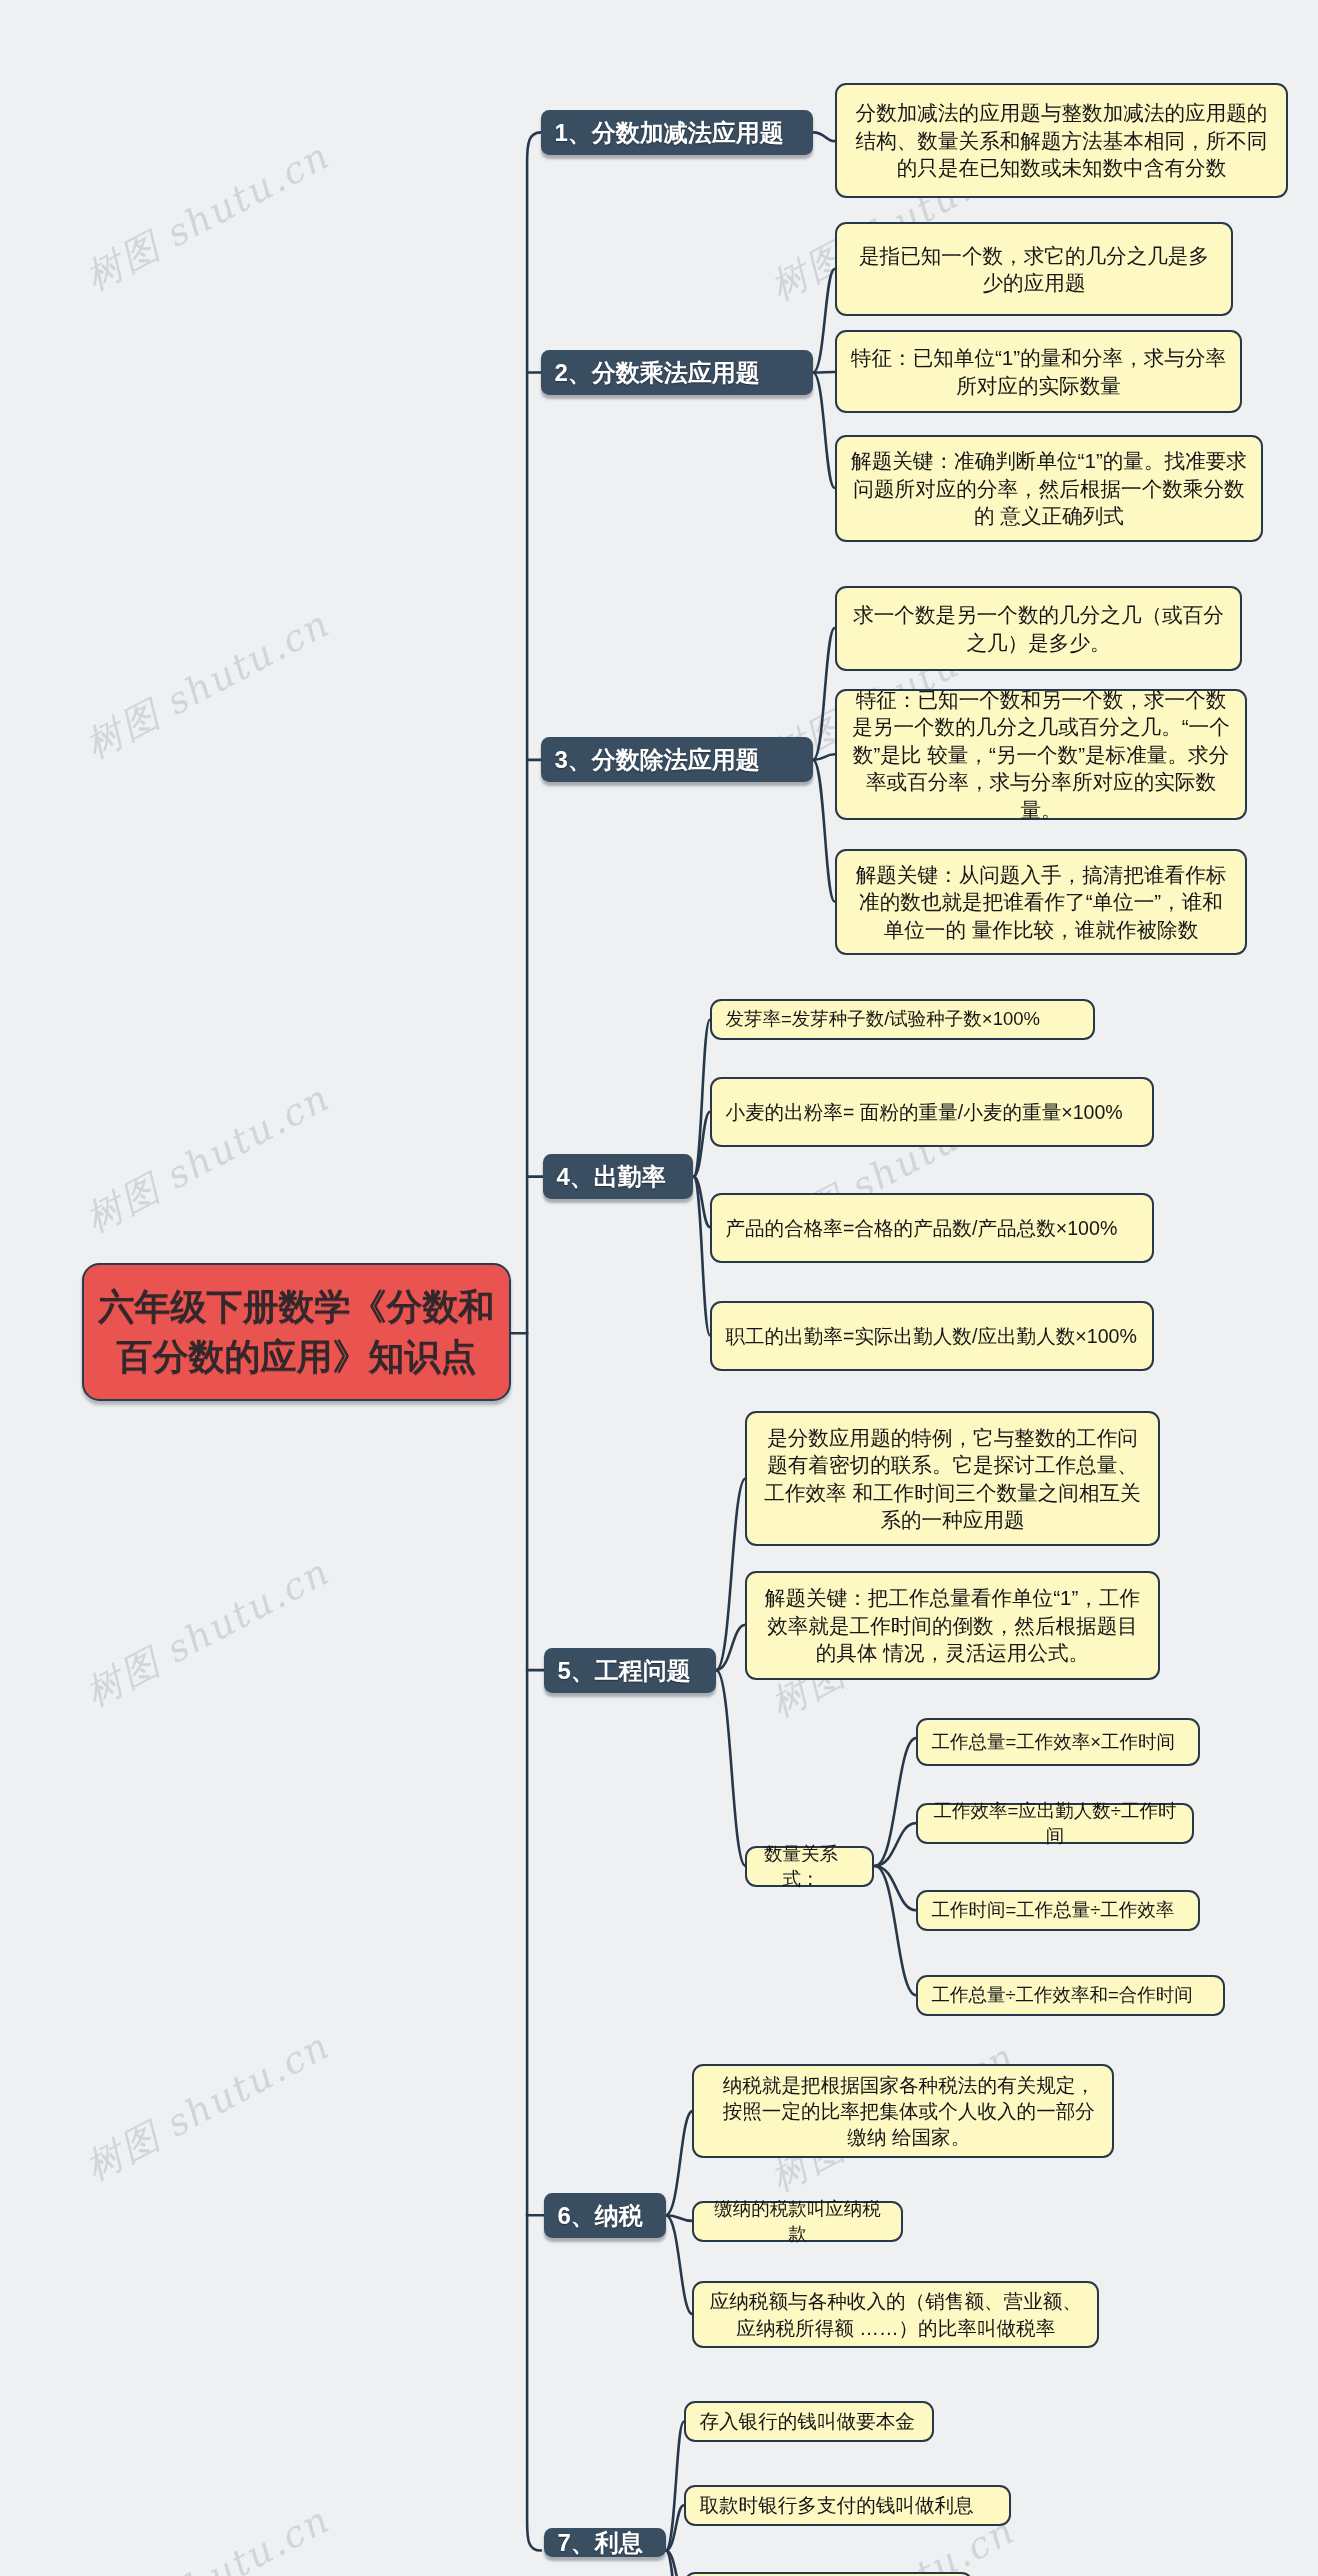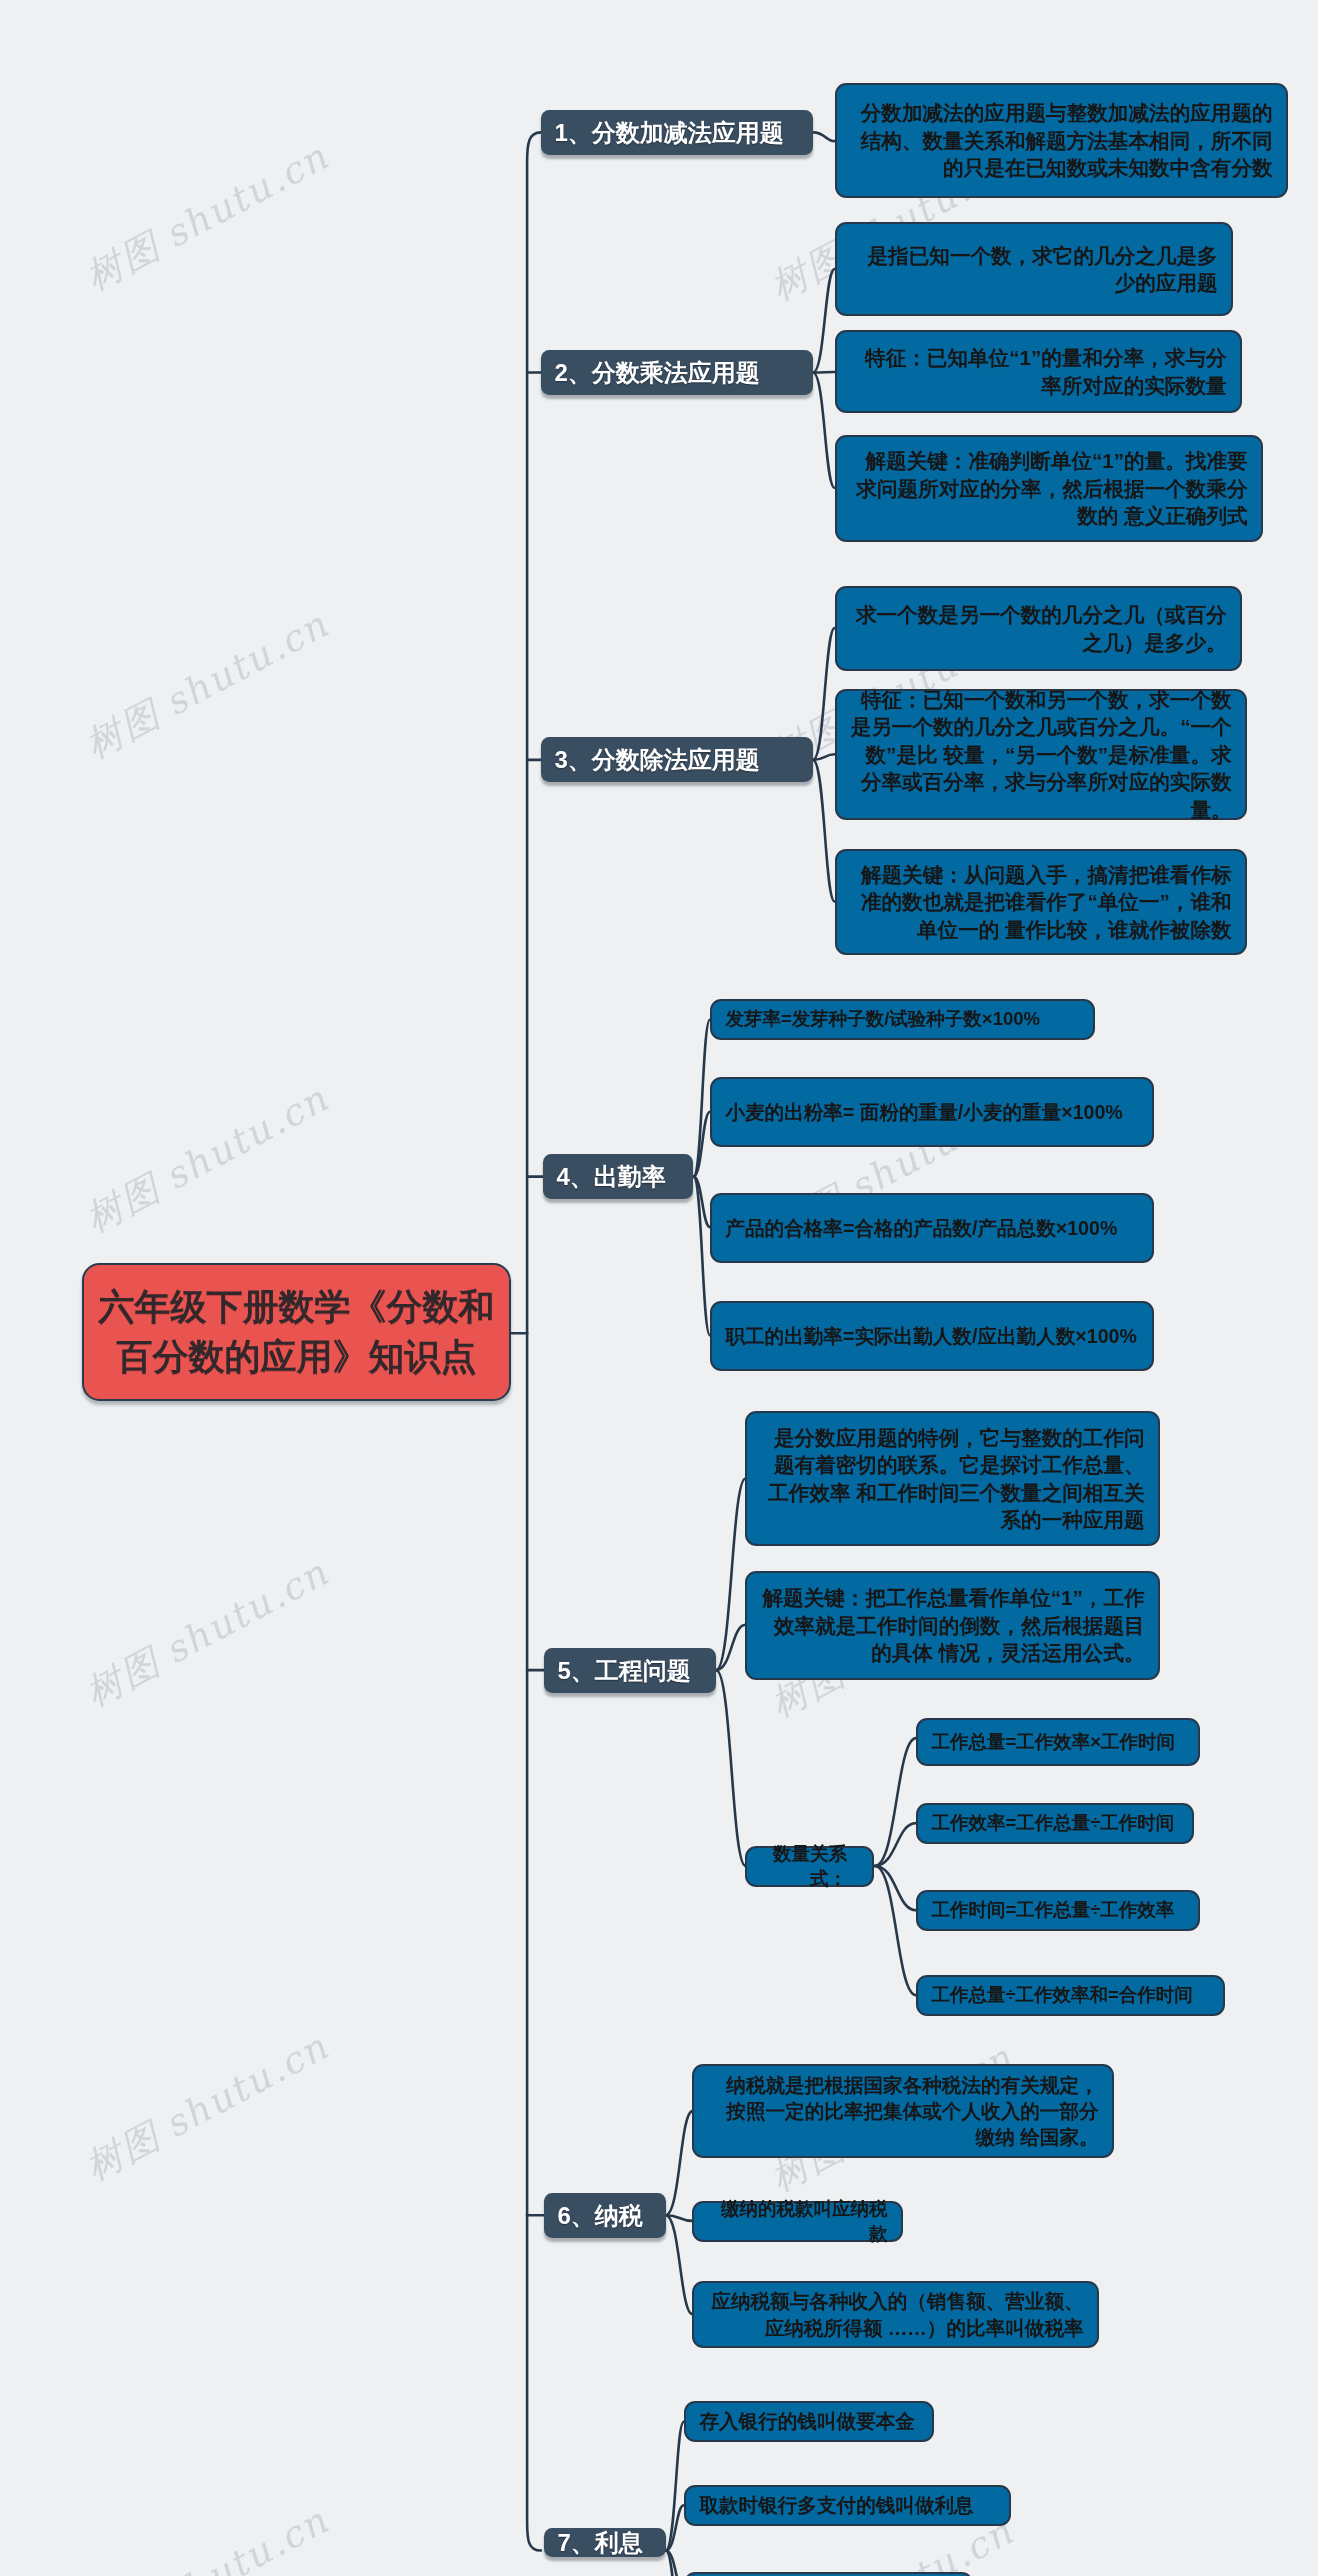--- a/index.html
+++ b/index.html
@@ -26,25 +26,24 @@
     text-shadow:0 1px 0 rgba(0,0,0,0.18);
   }
   .branch{
     background:#3a4e62;border-radius:8.2px;color:#ffffff;
     font-size:24px;font-weight:bold;white-space:nowrap;
     display:flex;align-items:center;padding:0 13.4px;
     box-shadow:0 3.1px 2.6px rgba(40,50,60,0.35);
     text-shadow:0 1px 1.5px rgba(0,0,0,0.40);
   }
   .child{
-    background:#0369a1;border:2.1px solid #26384a;border-radius:11.3px;
+    background:#fef9c3;border:2.1px solid #26384a;border-radius:11.3px;
     color:#161616;font-size:20.6px;line-height:1.33;
-    display:flex;align-items:center;text-align:right;
+    display:flex;align-items:center;text-align:center;
     padding:7.2px 13.4px;
-    font-weight:bold;
   }
   .f38{font-size:19.6px;}
   .f36{font-size:18.5px;}
   .pad16{padding-left:8.2px;padding-right:25px;}
 </style>
 </head>
 <body>
 
 <div id="canvas">
 
@@ -131,21 +130,21 @@
 
   <div class="node child f36" style="left:710px;top:999px;width:385px;height:41px;">发芽率=发芽种子数/试验种子数×100%</div>
   <div class="node child f38" style="left:710px;top:1077px;width:444px;height:70px;">小麦的出粉率= 面粉的重量/小麦的重量×100%</div>
   <div class="node child f38" style="left:710px;top:1193px;width:444px;height:70px;">产品的合格率=合格的产品数/产品总数×100%</div>
   <div class="node child f38" style="left:710px;top:1301px;width:444px;height:70px;">职工的出勤率=实际出勤人数/应出勤人数×100%</div>
 
   <div class="node child" style="left:745px;top:1411px;width:415px;height:135px;">是分数应用题的特例，它与整数的工作问题有着密切的联系。它是探讨工作总量、工作效率 和工作时间三个数量之间相互关系的一种应用题</div>
   <div class="node child" style="left:745px;top:1571px;width:415px;height:109px;">解题关键：把工作总量看作单位“1”，工作效率就是工作时间的倒数，然后根据题目的具体 情况，灵活运用公式。</div>
   <div class="node child f36 pad16" style="left:745px;top:1846px;width:129px;height:41px;">数量关系式：</div>
   <div class="node child f36" style="left:916px;top:1718px;width:284px;height:48px;">工作总量=工作效率×工作时间</div>
-  <div class="node child f36" style="left:916px;top:1803px;width:278px;height:41px;">工作效率=工作总量÷工作时间</div>
+  <div class="node child f36" style="left:916px;top:1803px;width:278px;height:41px;">工作效率=应出勤人数÷工作时间</div>
   <div class="node child f36" style="left:916px;top:1890px;width:284px;height:41px;">工作时间=工作总量÷工作效率</div>
   <div class="node child f36" style="left:916px;top:1975px;width:309px;height:41px;">工作总量÷工作效率和=合作时间</div>
 
   <div class="node child f38" style="left:692px;top:2064px;width:422px;height:94px;padding-left:25px;">纳税就是把根据国家各种税法的有关规定，按照一定的比率把集体或个人收入的一部分缴纳 给国家。</div>
   <div class="node child f36" style="left:692px;top:2201px;width:211px;height:41px;">缴纳的税款叫应纳税款</div>
   <div class="node child f38" style="left:692px;top:2281px;width:407px;height:67px;padding-left:14px;">应纳税额与各种收入的（销售额、营业额、应纳税所得额 ……）的比率叫做税率</div>
 
   <div class="node child f38" style="left:684px;top:2401px;width:250px;height:41px;">存入银行的钱叫做要本金</div>
   <div class="node child f38" style="left:684px;top:2485px;width:327px;height:41px;">取款时银行多支付的钱叫做利息</div>
   <div class="node child f38" style="left:684px;top:2572px;width:289px;height:41px;">利息与本金的比值叫做利率</div>

